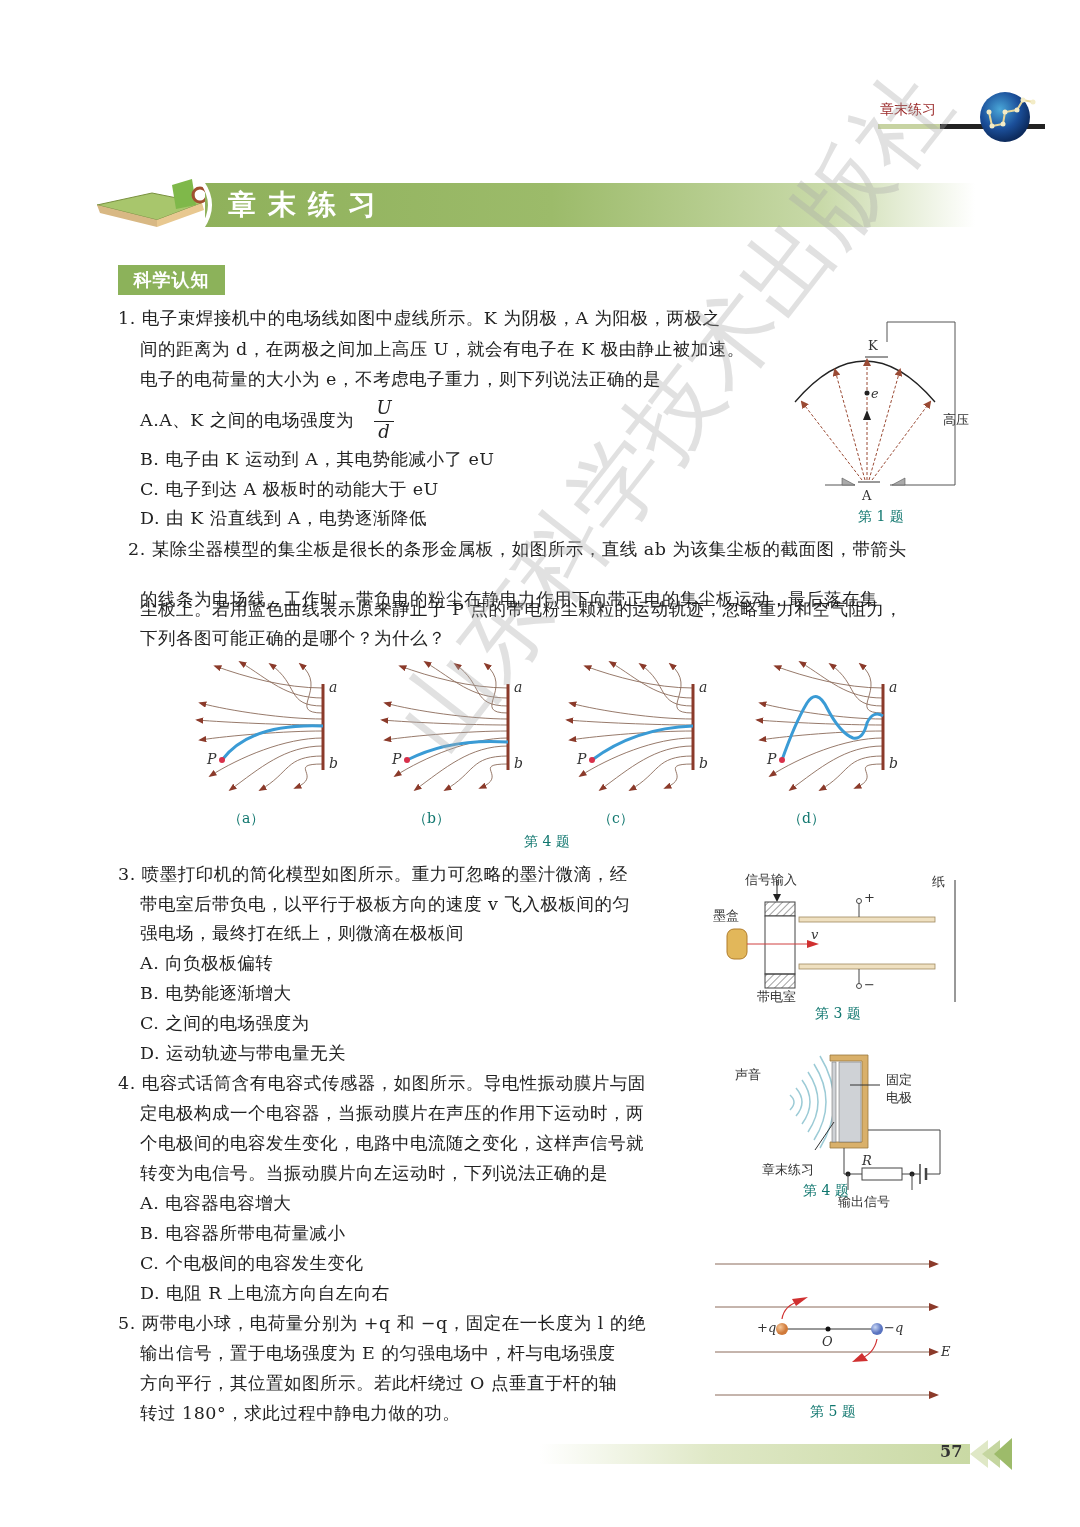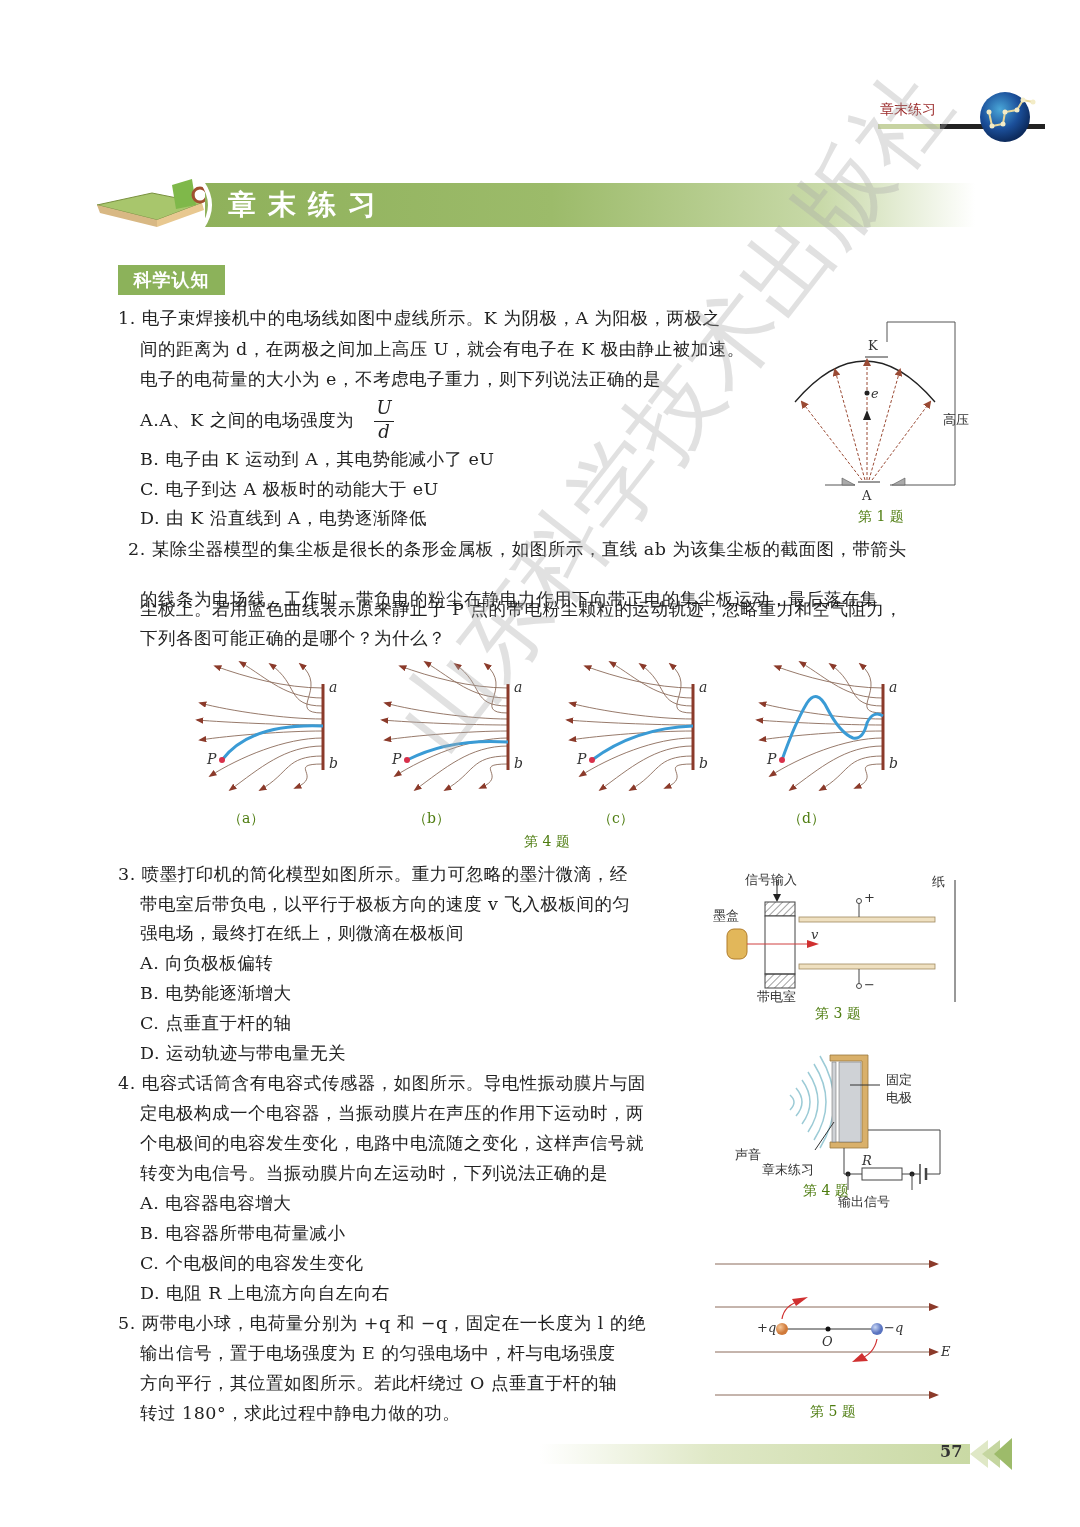--- a/index.html
+++ b/index.html
@@ -1,19 +1,19 @@
 <!DOCTYPE html>
 <html><head>
 <meta charset="utf-8">
 <style>
   html,body{margin:0;padding:0;background:#fff;}
   body{width:1080px;height:1527px;position:relative;overflow:hidden;font-family:"DejaVu Serif","Liberation Serif",serif;color:#222;}
   .abs{position:absolute;}
   .txt{font-size:17.5px;line-height:30px;letter-spacing:0.5px;white-space:nowrap;}
-  .cap{font-size:14px;color:#4d7c0f;white-space:nowrap;}
+  .cap{font-size:14px;color:#0f766e;white-space:nowrap;}
   .lab{font-size:13px;color:#333;white-space:nowrap;}
   .ital{font-style:italic;}
   
   .hdr-tag{left:880px;top:101px;font-size:14px;color:#9b2a2a;font-family:"DejaVu Sans",sans-serif;}
   .hdr-bar1{left:878px;top:124px;width:62px;height:5px;background:#c7d3a2;}
   .hdr-bar2{left:940px;top:124px;width:105px;height:5px;background:#222;}
   .banner{left:205px;top:183px;width:770px;height:44px;background:linear-gradient(90deg,#8fb15b 0%,#9cbb6a 45%,#c8d9a8 80%,#ffffff 100%);}
   .banner-title{left:228px;top:186px;font-size:28px;color:#fff;letter-spacing:12px;font-family:"DejaVu Sans",sans-serif;font-weight:bold;}
   .section{left:118px;top:265px;width:107px;height:30px;background:#8cb25a;color:#fff;font-size:18px;font-family:"DejaVu Sans",sans-serif;font-weight:bold;text-align:center;line-height:30px;letter-spacing:1px;}
   .footer-bar{left:540px;top:1444px;width:430px;height:20px;background:linear-gradient(90deg,#ffffff 0%,#dfe8c6 40%,#c9d9a4 100%);}
@@ -214,21 +214,21 @@
     </div>
   <div class="abs cap" style="left:524px;top:833px">第 4 题</div>
 </div>
 
 <div>
   <div class="abs txt" style="left:118px;top:859px">3. 喷墨打印机的简化模型如图所示。重力可忽略的墨汁微滴，经</div>
   <div class="abs txt" style="left:140px;top:889px">带电室后带负电，以平行于极板方向的速度 v 飞入极板间的匀</div>
   <div class="abs txt" style="left:140px;top:918px">强电场，最终打在纸上，则微滴在极板间</div>
   <div class="abs txt" style="left:140px;top:948px"><span>A.</span> <span>向负极板偏转</span></div>
   <div class="abs txt" style="left:140px;top:978px"><span>B.</span> <span>电势能逐渐增大</span></div>
-  <div class="abs txt" style="left:140px;top:1008px"><span>C.</span> <span>点垂直于杆的轴</span></div>
+  <div class="abs txt" style="left:140px;top:1008px"><span>C.</span> <span>之间的电场强度为</span></div>
   <div class="abs txt" style="left:140px;top:1038px"><span>D.</span> <span>运动轨迹与带电量无关</span></div>
 
   <svg class="abs" style="left:715px;top:870px" width="250" height="135">
     <defs>
         <pattern id="hatch" width="5" height="5" patternUnits="userSpaceOnUse" patternTransform="rotate(45)">
           <line x1="0" y1="0" x2="0" y2="5" stroke="#444" stroke-width="1"></line>
         </pattern>
       </defs>
     <line x1="62" y1="10" x2="62" y2="30" stroke="#222"></line>
       <path d="M58 24 L66 24 L62 32 Z" fill="#222"></path>
@@ -287,21 +287,21 @@
     <line x1="160" y1="114" x2="160" y2="134" stroke="#444" stroke-width="1.5"></line>
     <line x1="166" y1="118" x2="166" y2="130" stroke="#444" stroke-width="2.5"></line>
     <polyline points="166,124 180,124 180,80 108,80" fill="none" stroke="#444"></polyline>
     <circle cx="88" cy="124" r="2.5" fill="#222"></circle>
       <circle cx="152" cy="124" r="2.5" fill="#222"></circle>
     <line x1="88" y1="124" x2="88" y2="140" stroke="#444"></line>
       <line x1="152" y1="124" x2="152" y2="140" stroke="#444"></line>
   </svg>
   <div class="abs lab" style="left:886px;top:1071px">固定</div>
   <div class="abs lab" style="left:886px;top:1089px">电极</div>
-  <div class="abs lab" style="left:735px;top:1146px">声音</div>
+  <div class="abs lab" style="left:735px;top:1066px">声音</div>
   <div class="abs lab" style="left:762px;top:1161px">章末练习</div>
   <div class="abs lab ital" style="left:862px;top:1153px">R</div>
   <div class="abs lab" style="left:838px;top:1193px">输出信号</div>
   <div class="abs cap" style="left:803px;top:1182px">第 4 题</div>
 </div>
 
 <div>
   <div class="abs txt" style="left:118px;top:1308px">5. 两带电小球，电荷量分别为 +q 和 −q，固定在一长度为 l 的绝</div>
   <div class="abs txt" style="left:140px;top:1338px">输出信号，置于电场强度为 E 的匀强电场中，杆与电场强度</div>
   <div class="abs txt" style="left:140px;top:1368px">方向平行，其位置如图所示。若此杆绕过 O 点垂直于杆的轴</div>

